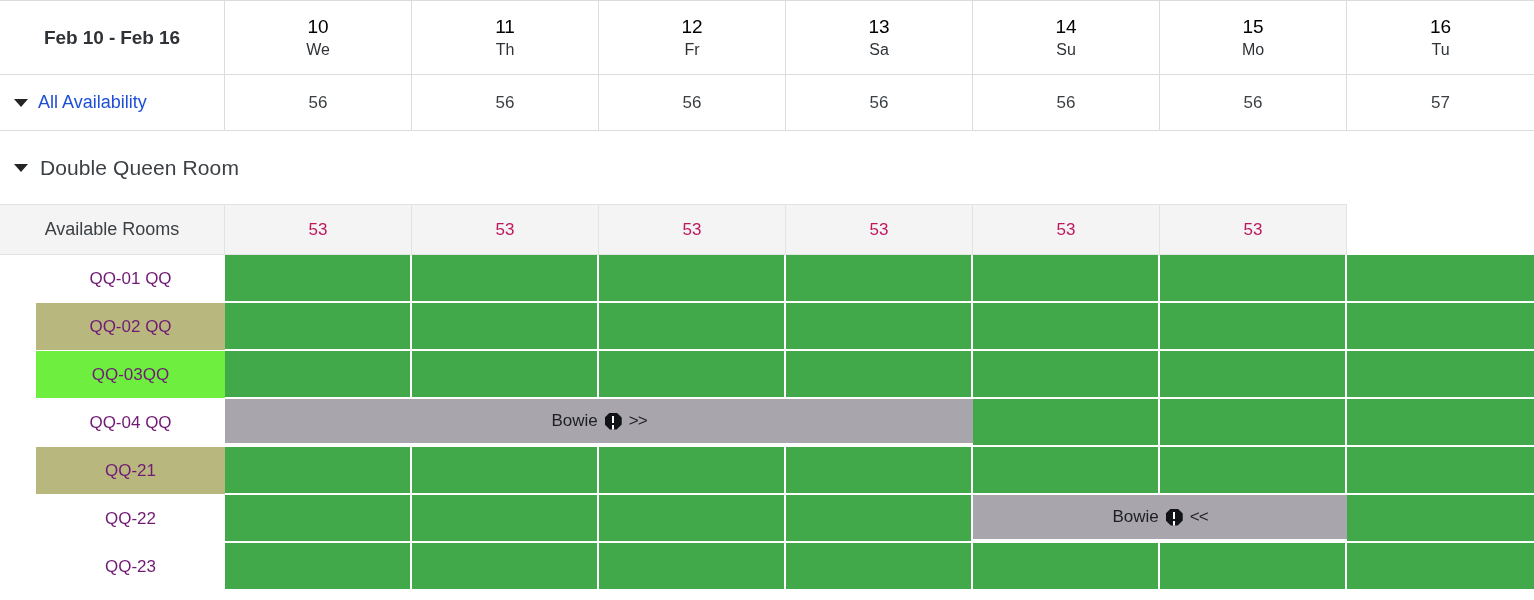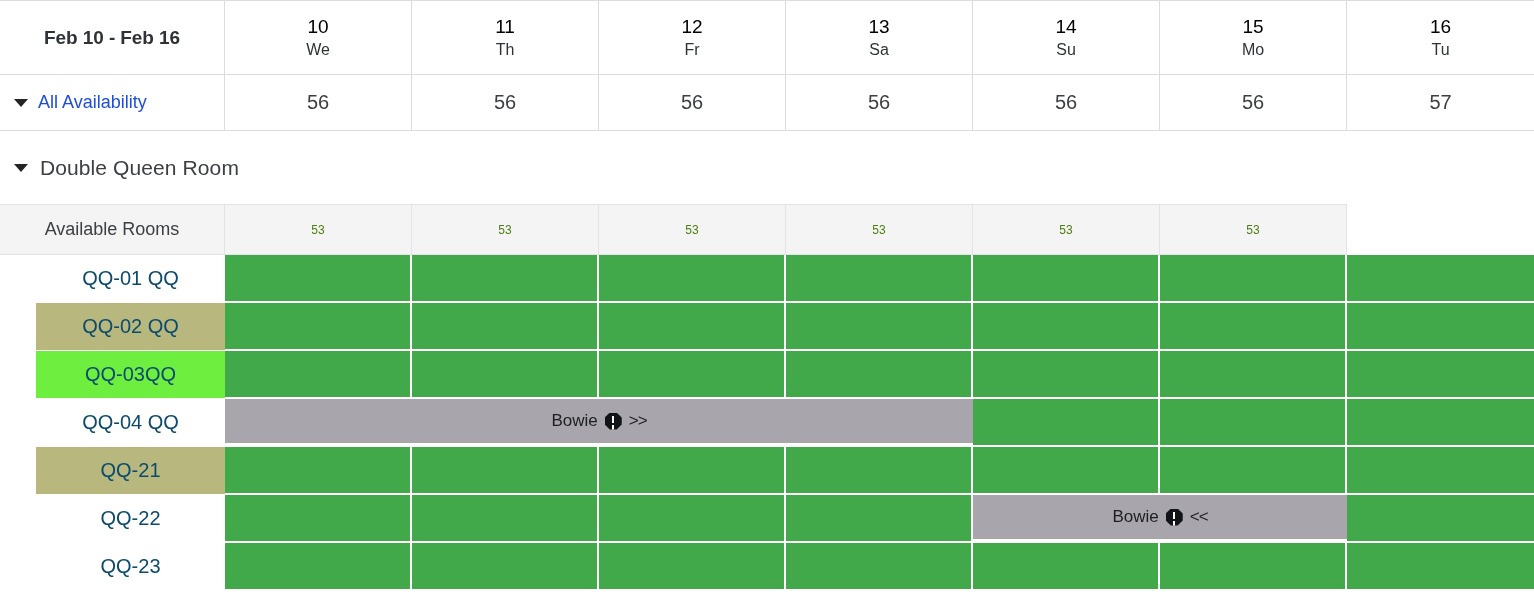--- a/index.html
+++ b/index.html
@@ -82,21 +82,21 @@
     border-top: 8px solid #222426;
     flex: none;
   }
 
   .avail-label {
     font-size: 18px;
     color: #1d4ed8;
   }
 
   .avail-num {
-    font-size: 20px;
+    font-size: 17px;
     color: #3c4044;
   }
 
   
   .group-header {
     height: 73px;
     display: flex;
     align-items: center;
     padding-left: 14px;
     gap: 12px;
@@ -128,33 +128,33 @@
     align-items: center;
     justify-content: center;
   }
   .rooms-row .rcell.last { border-right: none; }
   .rooms-row .rcell.namecol { border-right: 1px solid #e3e3e3; }
   .rooms-label {
     font-size: 18px;
     color: #3c4044;
   }
   .rooms-num {
-    font-size: 12px;
-    color: #4d7c0f;
+    font-size: 17px;
+    color: #be185d;
   }
 
   
   .room-row { height: 48px; }
 
   .room-name {
     display: flex;
     align-items: center;
     justify-content: center;
-    font-size: 20px;
-    color: #0c4a6e;
+    font-size: 17px;
+    color: #701a75;
     background: #ffffff;
     border-bottom: 1px solid #ffffff;
     position: relative;
     margin-left: 36px;
   }
   .room-name.hl-khaki { background: #b8b87e; }
   .room-name.hl-lime  { background: #6eef40; }
 
   .slot {
     border-right: 2px solid #ffffff;

